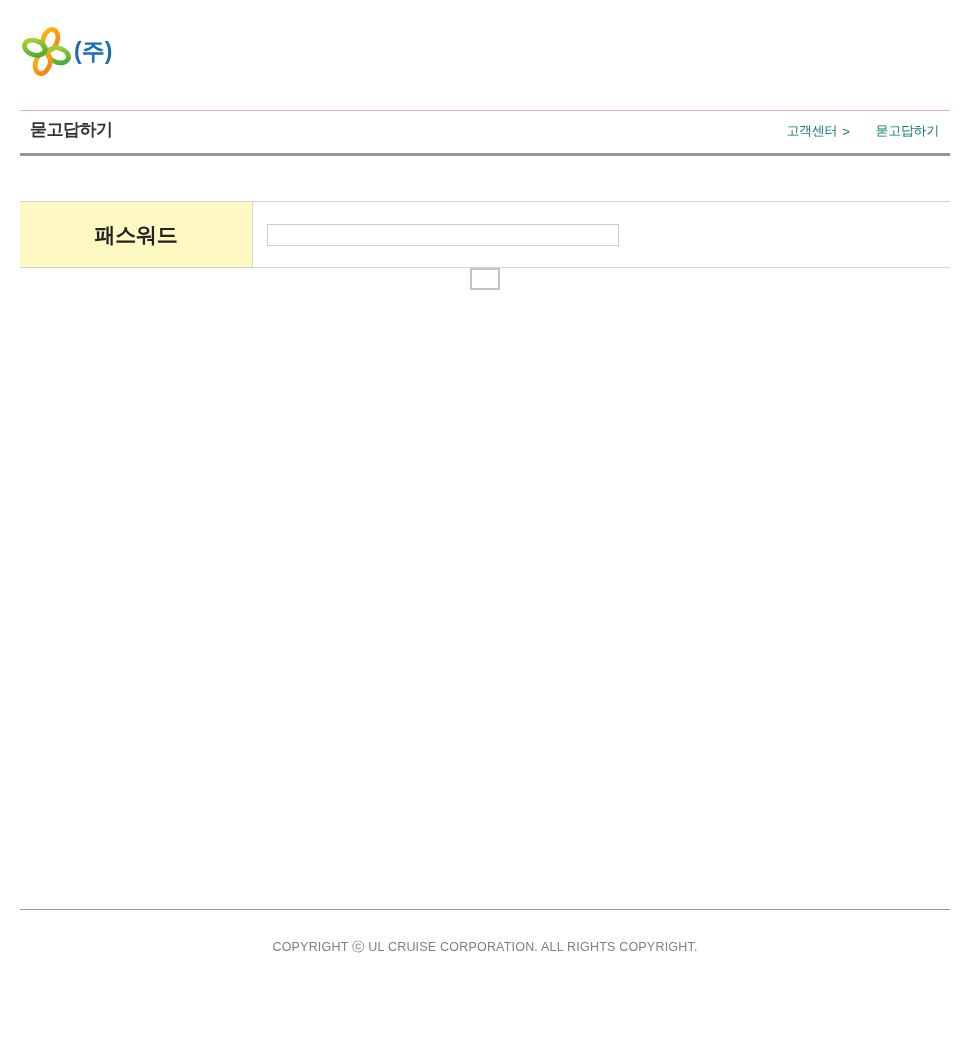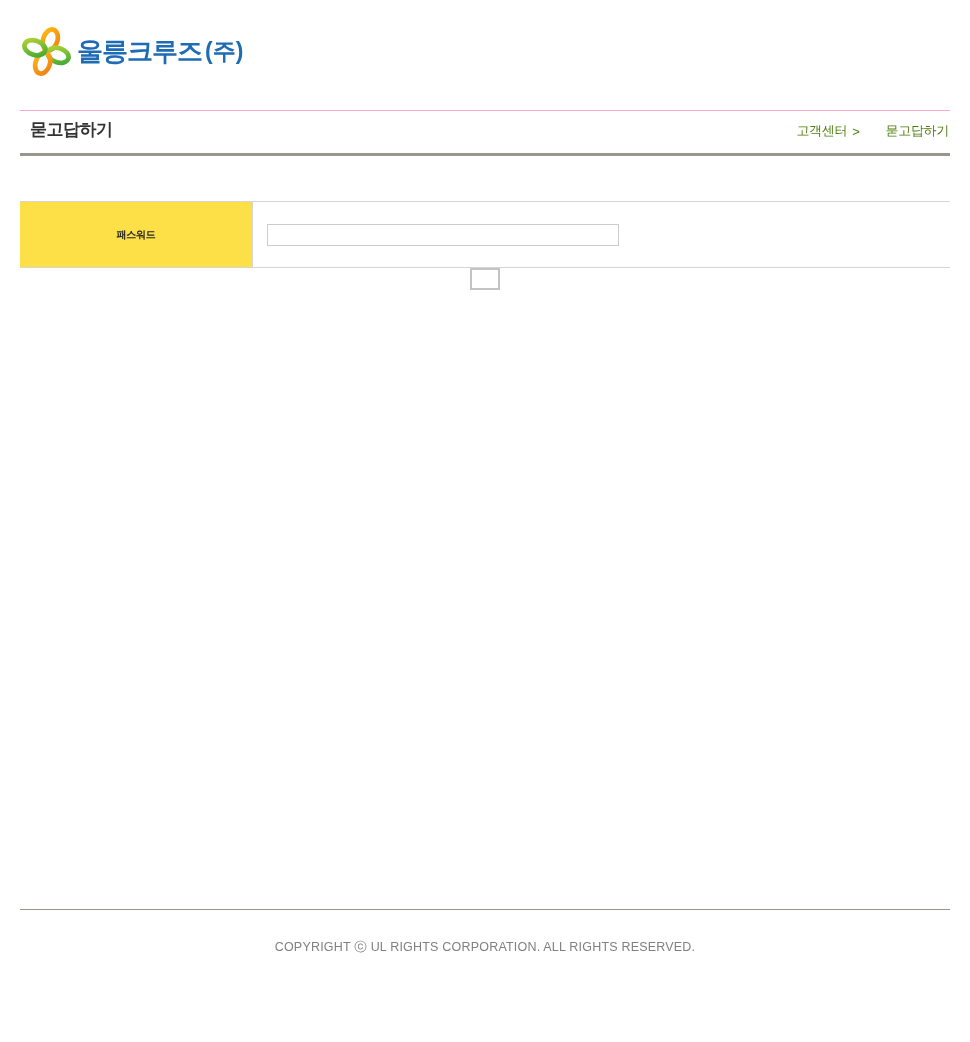--- a/index.html
+++ b/index.html
@@ -32,41 +32,41 @@
     height:42px;
     border-top:1px solid #f9a8d4;
     border-bottom:3px solid #9b958f;
   }
   .page-title{
     position:absolute;left:10px;top:7px;
     font-size:17px;font-weight:700;color:#333333;
     letter-spacing:-0.5px;
   }
   .breadcrumb{
-    position:absolute;right:1px;top:11px;
-    font-size:13px;color:#4d7c0f;letter-spacing:-0.3px;
+    position:absolute;right:11px;top:11px;
+    font-size:13px;color:#0f766e;letter-spacing:-0.3px;
     display:flex;align-items:center;
   }
   .breadcrumb .crumb-parent{cursor:pointer;}
   .breadcrumb .crumb-sep{margin-left:5px;}
   .breadcrumb .crumb-current{margin-left:26px;}
   
   .pw-table{
     position:absolute;left:20px;right:20px;top:201px;
     height:65px;
     border-top:1px solid #d5d5d5;
     border-bottom:1px solid #d5d5d5;
     display:flex;
   }
   .pw-label-cell{
     width:232px;flex:0 0 232px;
-    background:#fde047;
+    background:#fef9c3;
     border-right:1px solid #d5d5d5;
     display:flex;align-items:center;justify-content:center;
-    font-size:10px;font-weight:700;color:#222222;
+    font-size:21px;font-weight:700;color:#222222;
     letter-spacing:-0.3px;
   }
   .pw-input-cell{
     flex:1;display:flex;align-items:center;
     padding-left:14px;background:#ffffff;
   }
   .pw-input{
     width:352px;height:22px;box-sizing:border-box;
     border:1px solid #cccccc;background:#ffffff;
     padding:0 4px;font-size:13px;outline:none;
@@ -116,21 +116,20 @@
           </linearGradient>
         </defs>
         <g fill="none" stroke-width="4.6" transform="rotate(18 24 24)">
           <ellipse cx="24" cy="12" rx="7" ry="10.5" stroke="url(#gOrange)"></ellipse>
           <ellipse cx="36" cy="24" rx="10.5" ry="7" stroke="url(#gGreen)"></ellipse>
           <ellipse cx="24" cy="36" rx="7" ry="10.5" stroke="url(#gOrange2)"></ellipse>
           <ellipse cx="12" cy="24" rx="10.5" ry="7" stroke="url(#gGreen2)"></ellipse>
         </g>
       </svg>
     </span>
-    <span class="logo-text">울릉크루즈</span>
     <span class="logo-text logo-suffix">(주)</span>
   </a>
 
   <div class="titlebar">
     <div class="page-title">묻고답하기</div>
     <div class="breadcrumb">
       <span class="crumb-parent">고객센터</span>
       <span class="crumb-sep">&gt;</span>
       <span class="crumb-current">묻고답하기</span>
     </div>
@@ -139,16 +138,16 @@
   <div class="pw-table">
     <div class="pw-label-cell">패스워드</div>
     <div class="pw-input-cell">
       <input class="pw-input" type="password" value="" style="">
     </div>
   </div>
 
   <button class="confirm-button"></button>
 
   <div class="footer">
-    <div class="footer-copy">COPYRIGHT ⓒ UL RIGHTS CORPORATION. ALL RIGHTS RESERVED.</div>
+    <div class="footer-copy">COPYRIGHT ⓒ UL CRUISE CORPORATION. ALL RIGHTS COPYRIGHT.</div>
   </div>
 
 </div>
 
 </body></html>

